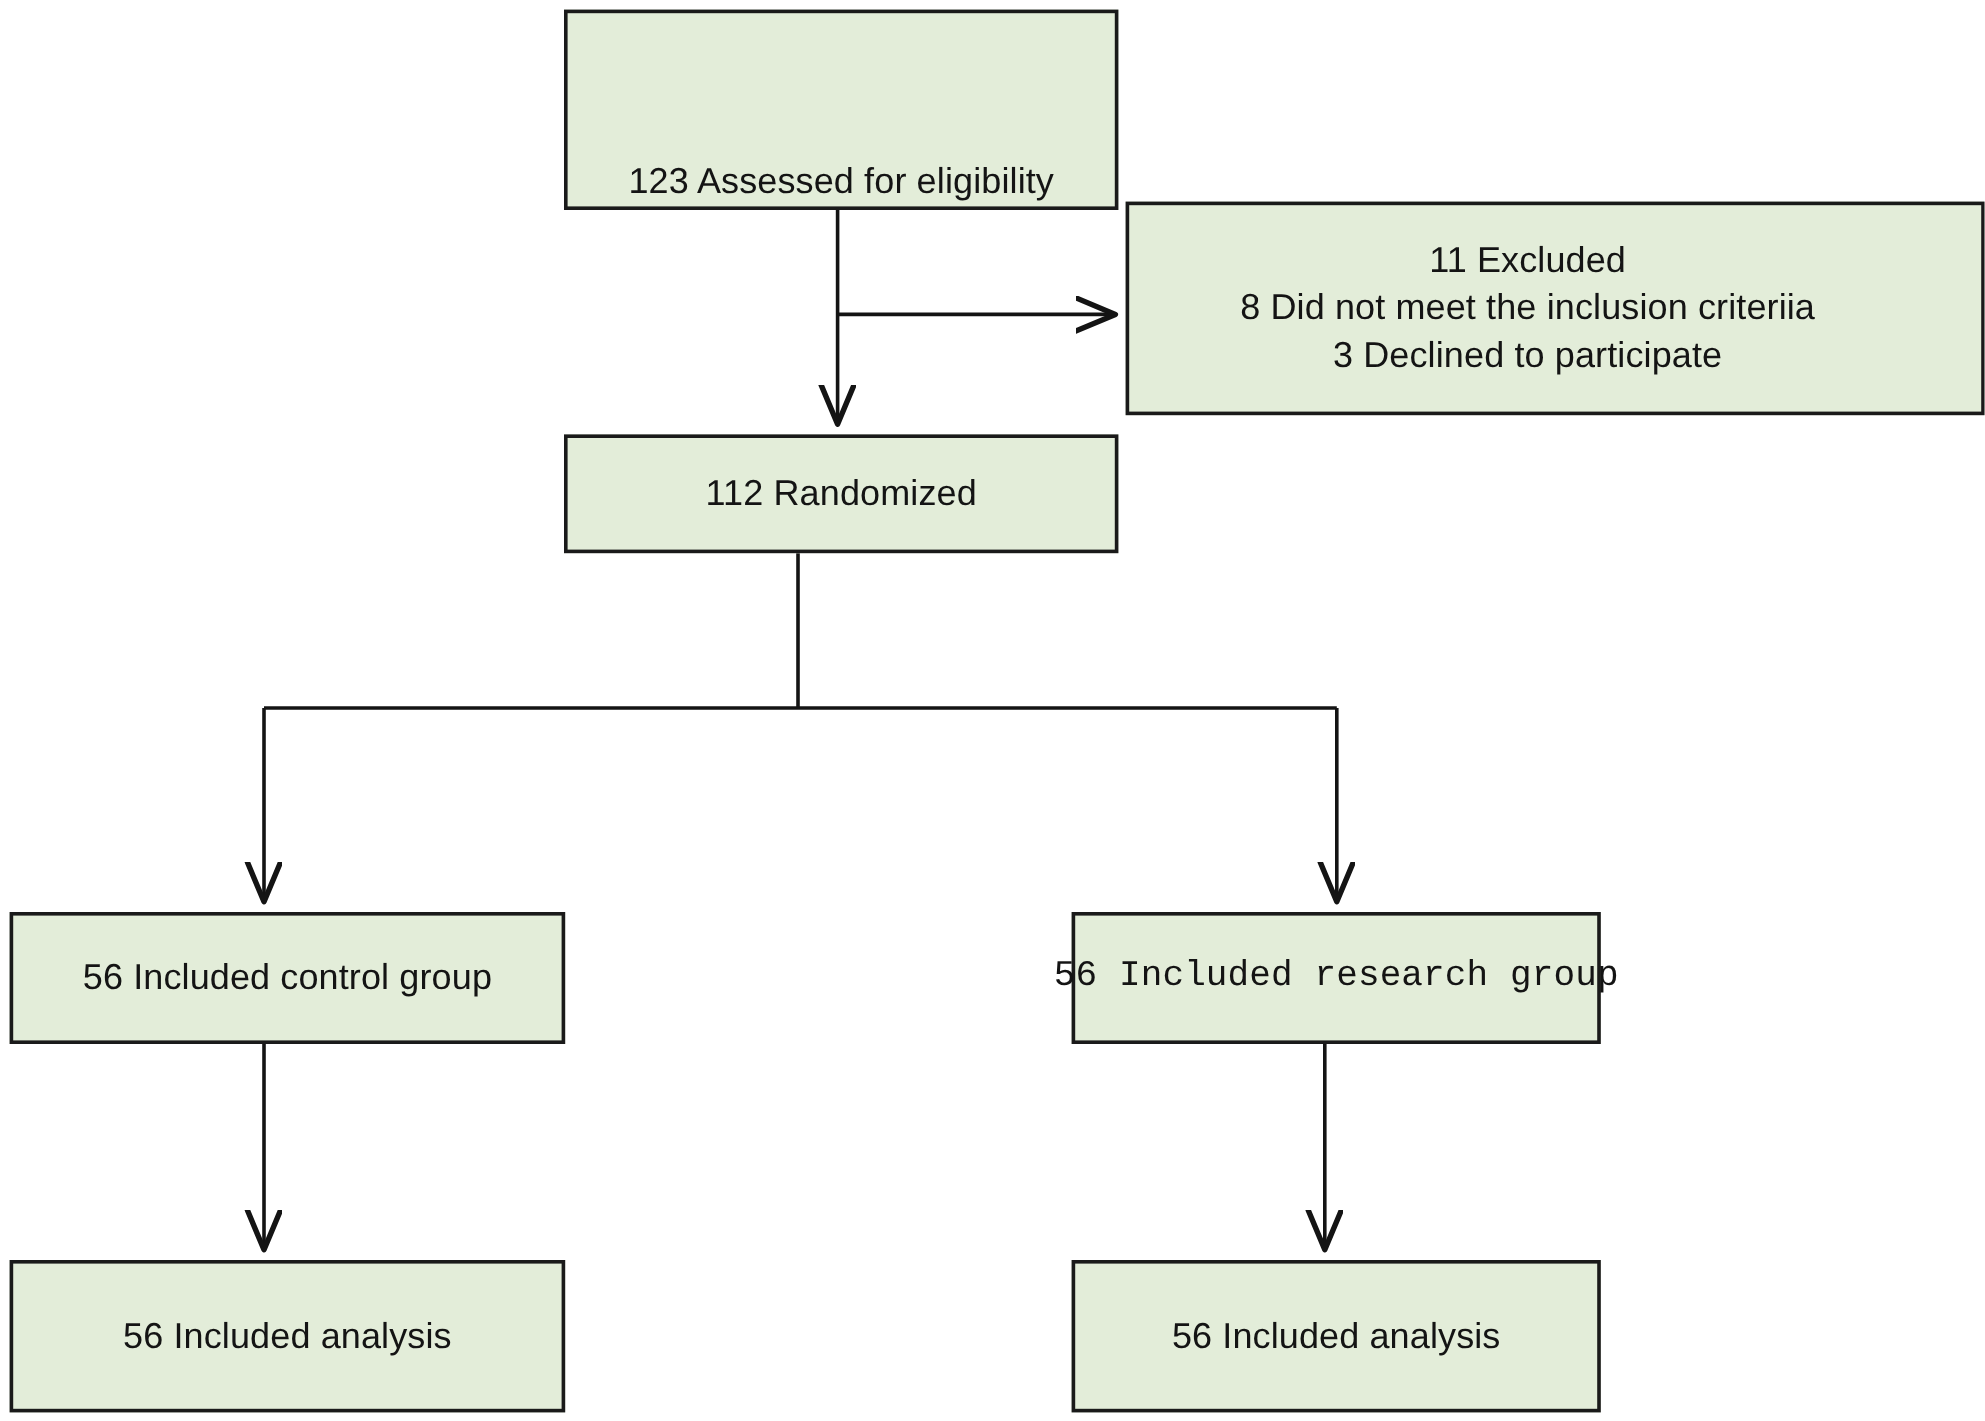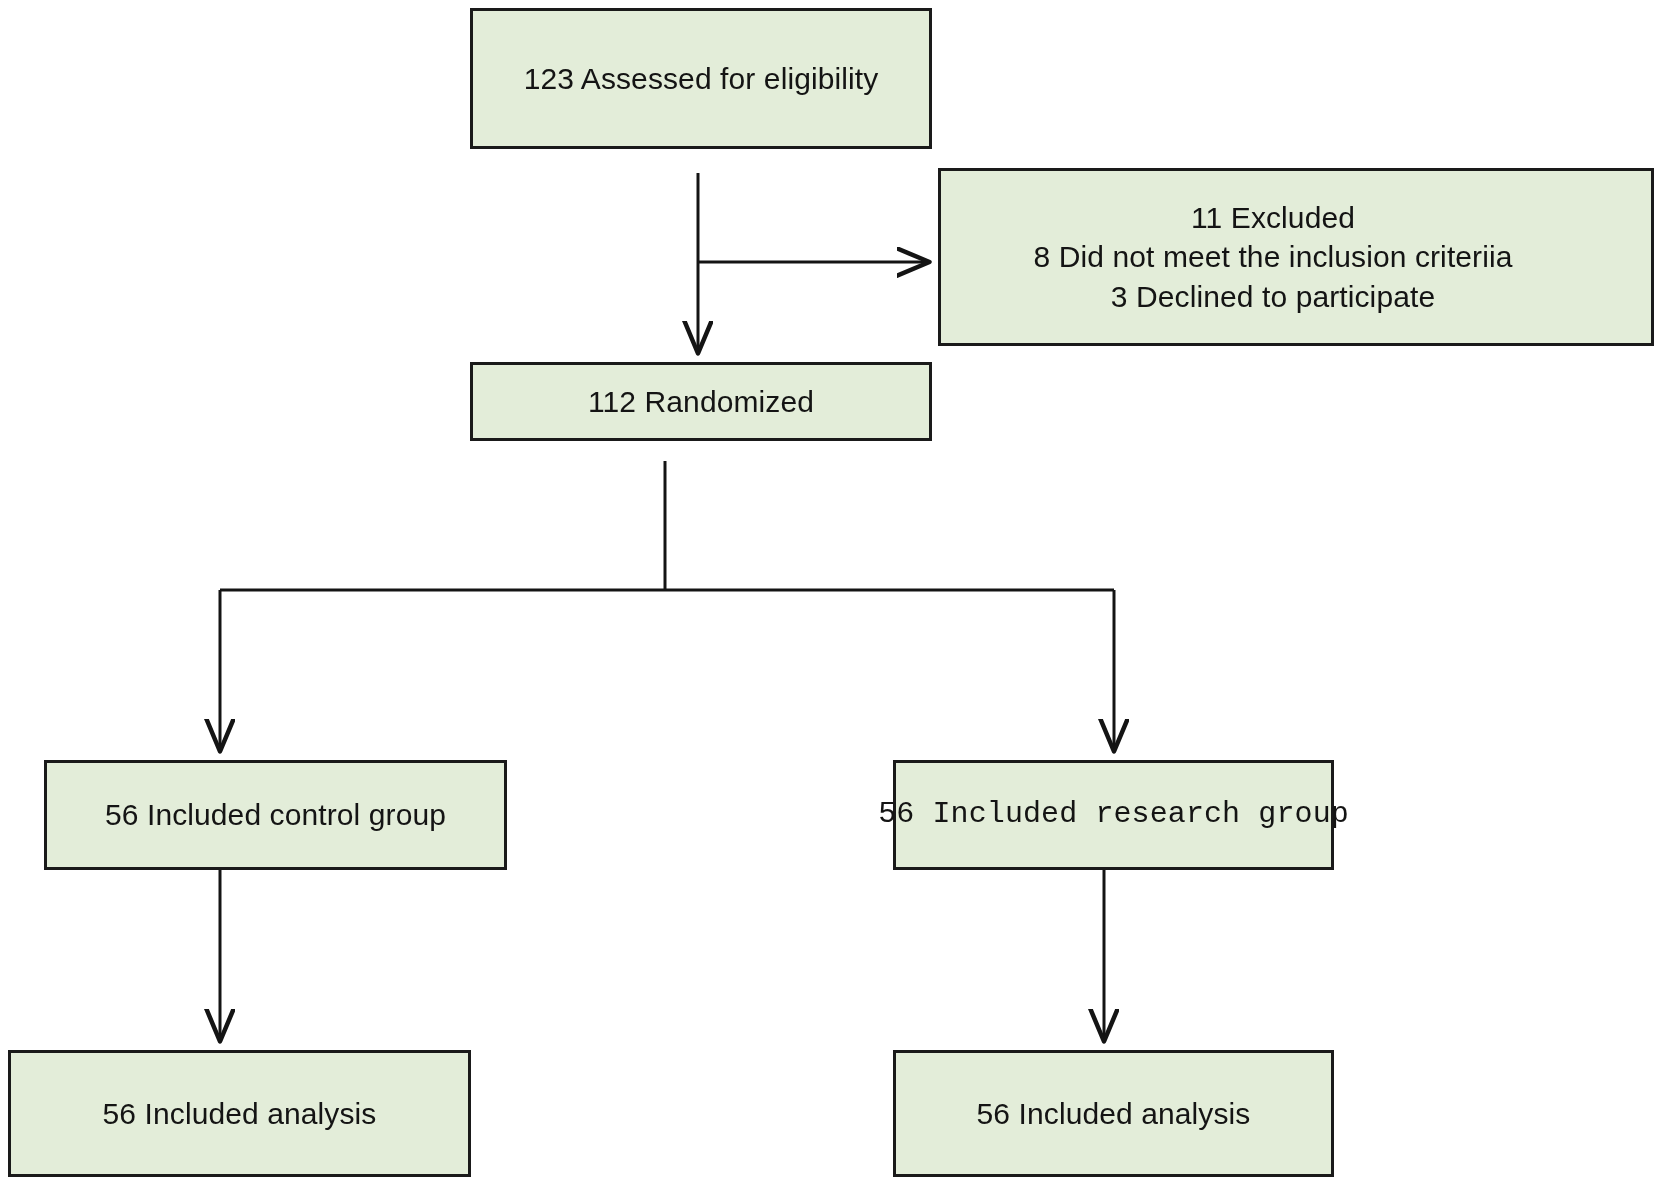--- a/index.html
+++ b/index.html
@@ -40,34 +40,34 @@
   .node-line {
     display: block;
     color: #141414;
     font-size: 30px;
     line-height: 1.32;
     white-space: nowrap;
     letter-spacing: 0.1px;
   }
   
   #node-assessed {
-    left: 470px;  top: 8px;    width: 462px;  height: 141px;
+    left: 470px;  top: 8px;    width: 462px;  height: 167px; justify-content: flex-end;
   }
   #node-excluded {
     left: 938px;  top: 168px;  width: 716px;  height: 178px;
     align-items: center;
     justify-content: center;
     padding-right: 46px;
     text-align: right;
   }
   #node-randomized {
-    left: 470px;  top: 362px;  width: 462px;  height: 79px;
+    left: 470px;  top: 362px;  width: 462px;  height: 99px;
   }
   #node-control-group {
-    left: 8px;    top: 760px;  width: 463px;  height: 110px; margin-left: 36px;
+    left: 8px;    top: 760px;  width: 463px;  height: 110px;
   }
   #node-research-group {
     left: 893px;  top: 760px;  width: 441px;  height: 110px; font-family: Liberation Mono, monospace;
   }
   #node-analysis-left {
     left: 8px;    top: 1050px; width: 463px;  height: 127px;
   }
   #node-analysis-right {
     left: 893px;  top: 1050px; width: 441px;  height: 127px;
   }

